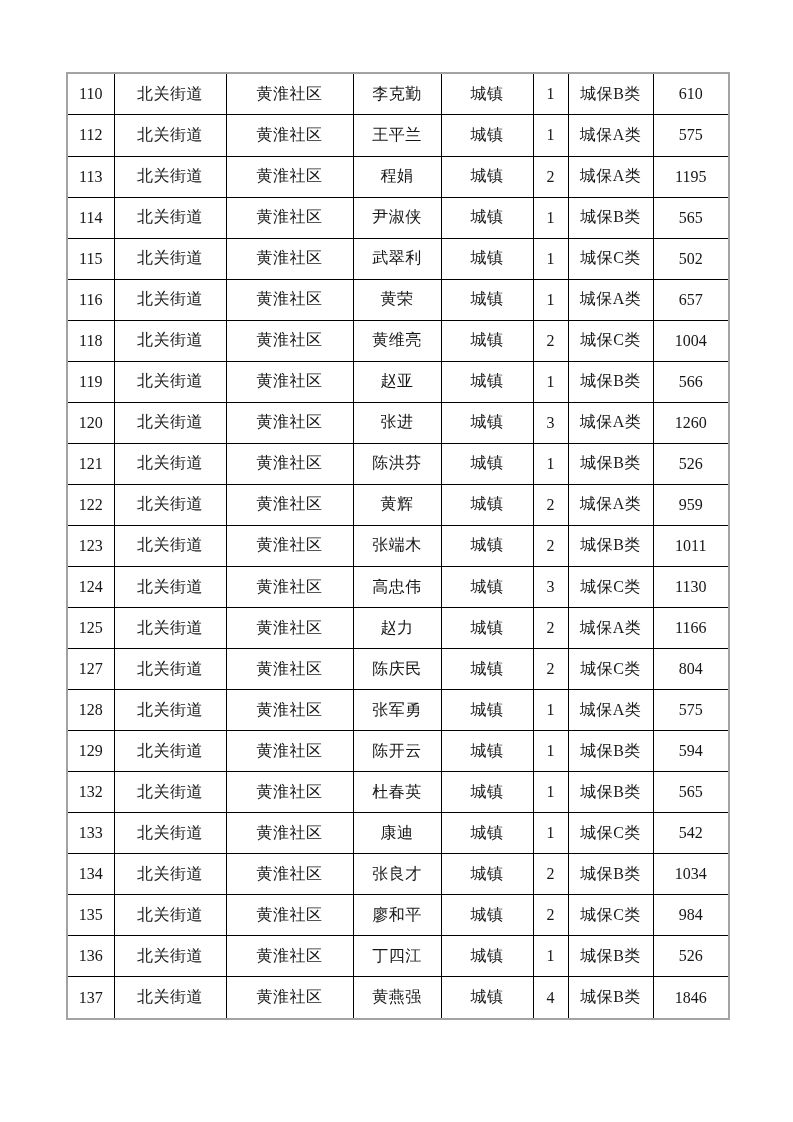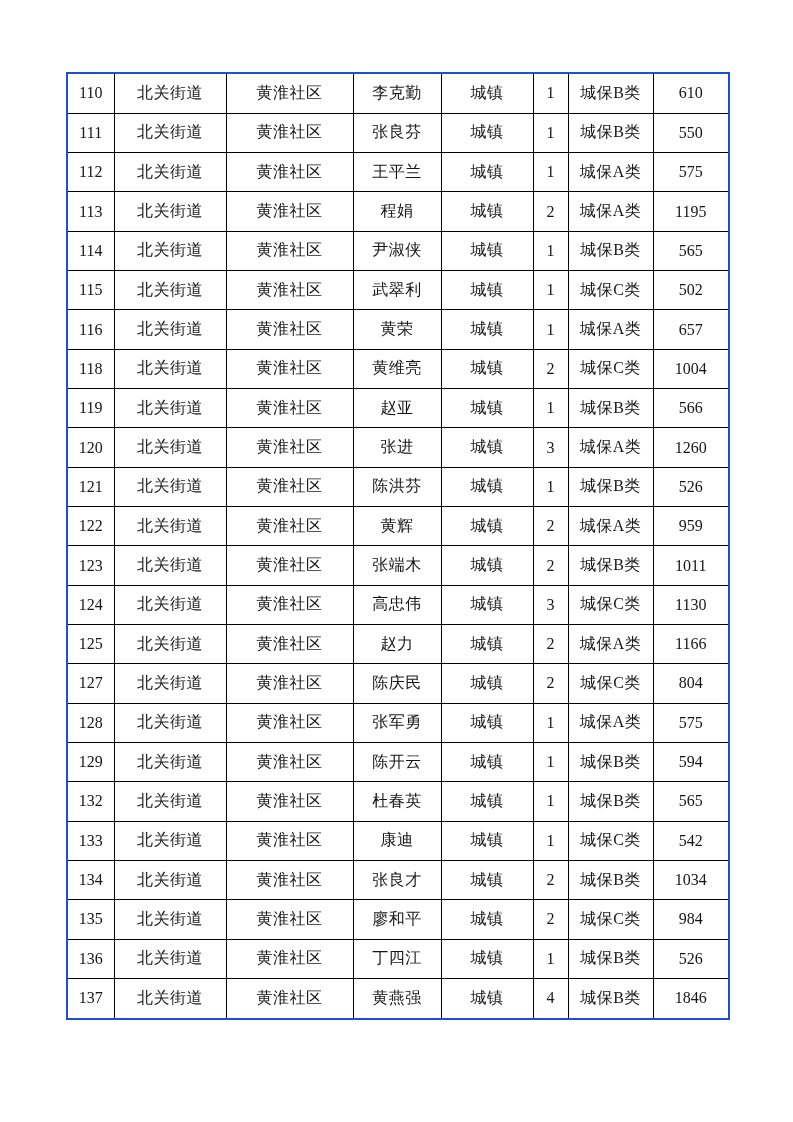--- a/index.html
+++ b/index.html
@@ -20,21 +20,21 @@
     overflow: hidden;
   }
   table.data-table {
     position: absolute;
     left: 66px;
     top: 72px;
     width: 662px;
     height: 948px;
     border-collapse: collapse;
     table-layout: fixed;
-    border: 2px solid #1d4ed8;
+    border: 2px solid #a3a3a3;
   }
   table.data-table td {
     border: 1px solid #000000;
     text-align: center;
     vertical-align: middle;
     padding: 0;
     font-size: 16px;
     color: #161616;
     letter-spacing: 0.5px;
     overflow: hidden;
@@ -64,30 +64,20 @@
     <td class="num">110</td>
     <td>北关街道</td>
     <td>黄淮社区</td>
     <td>李克勤</td>
     <td>城镇</td>
     <td class="num">1</td>
     <td>城保B类</td>
     <td class="num">610</td>
   </tr>
         <tr>
-    <td class="num">111</td>
-    <td>北关街道</td>
-    <td>黄淮社区</td>
-    <td>张良芬</td>
-    <td>城镇</td>
-    <td class="num">1</td>
-    <td>城保B类</td>
-    <td class="num">550</td>
-  </tr>
-        <tr>
     <td class="num">112</td>
     <td>北关街道</td>
     <td>黄淮社区</td>
     <td>王平兰</td>
     <td>城镇</td>
     <td class="num">1</td>
     <td>城保A类</td>
     <td class="num">575</td>
   </tr>
         <tr>

